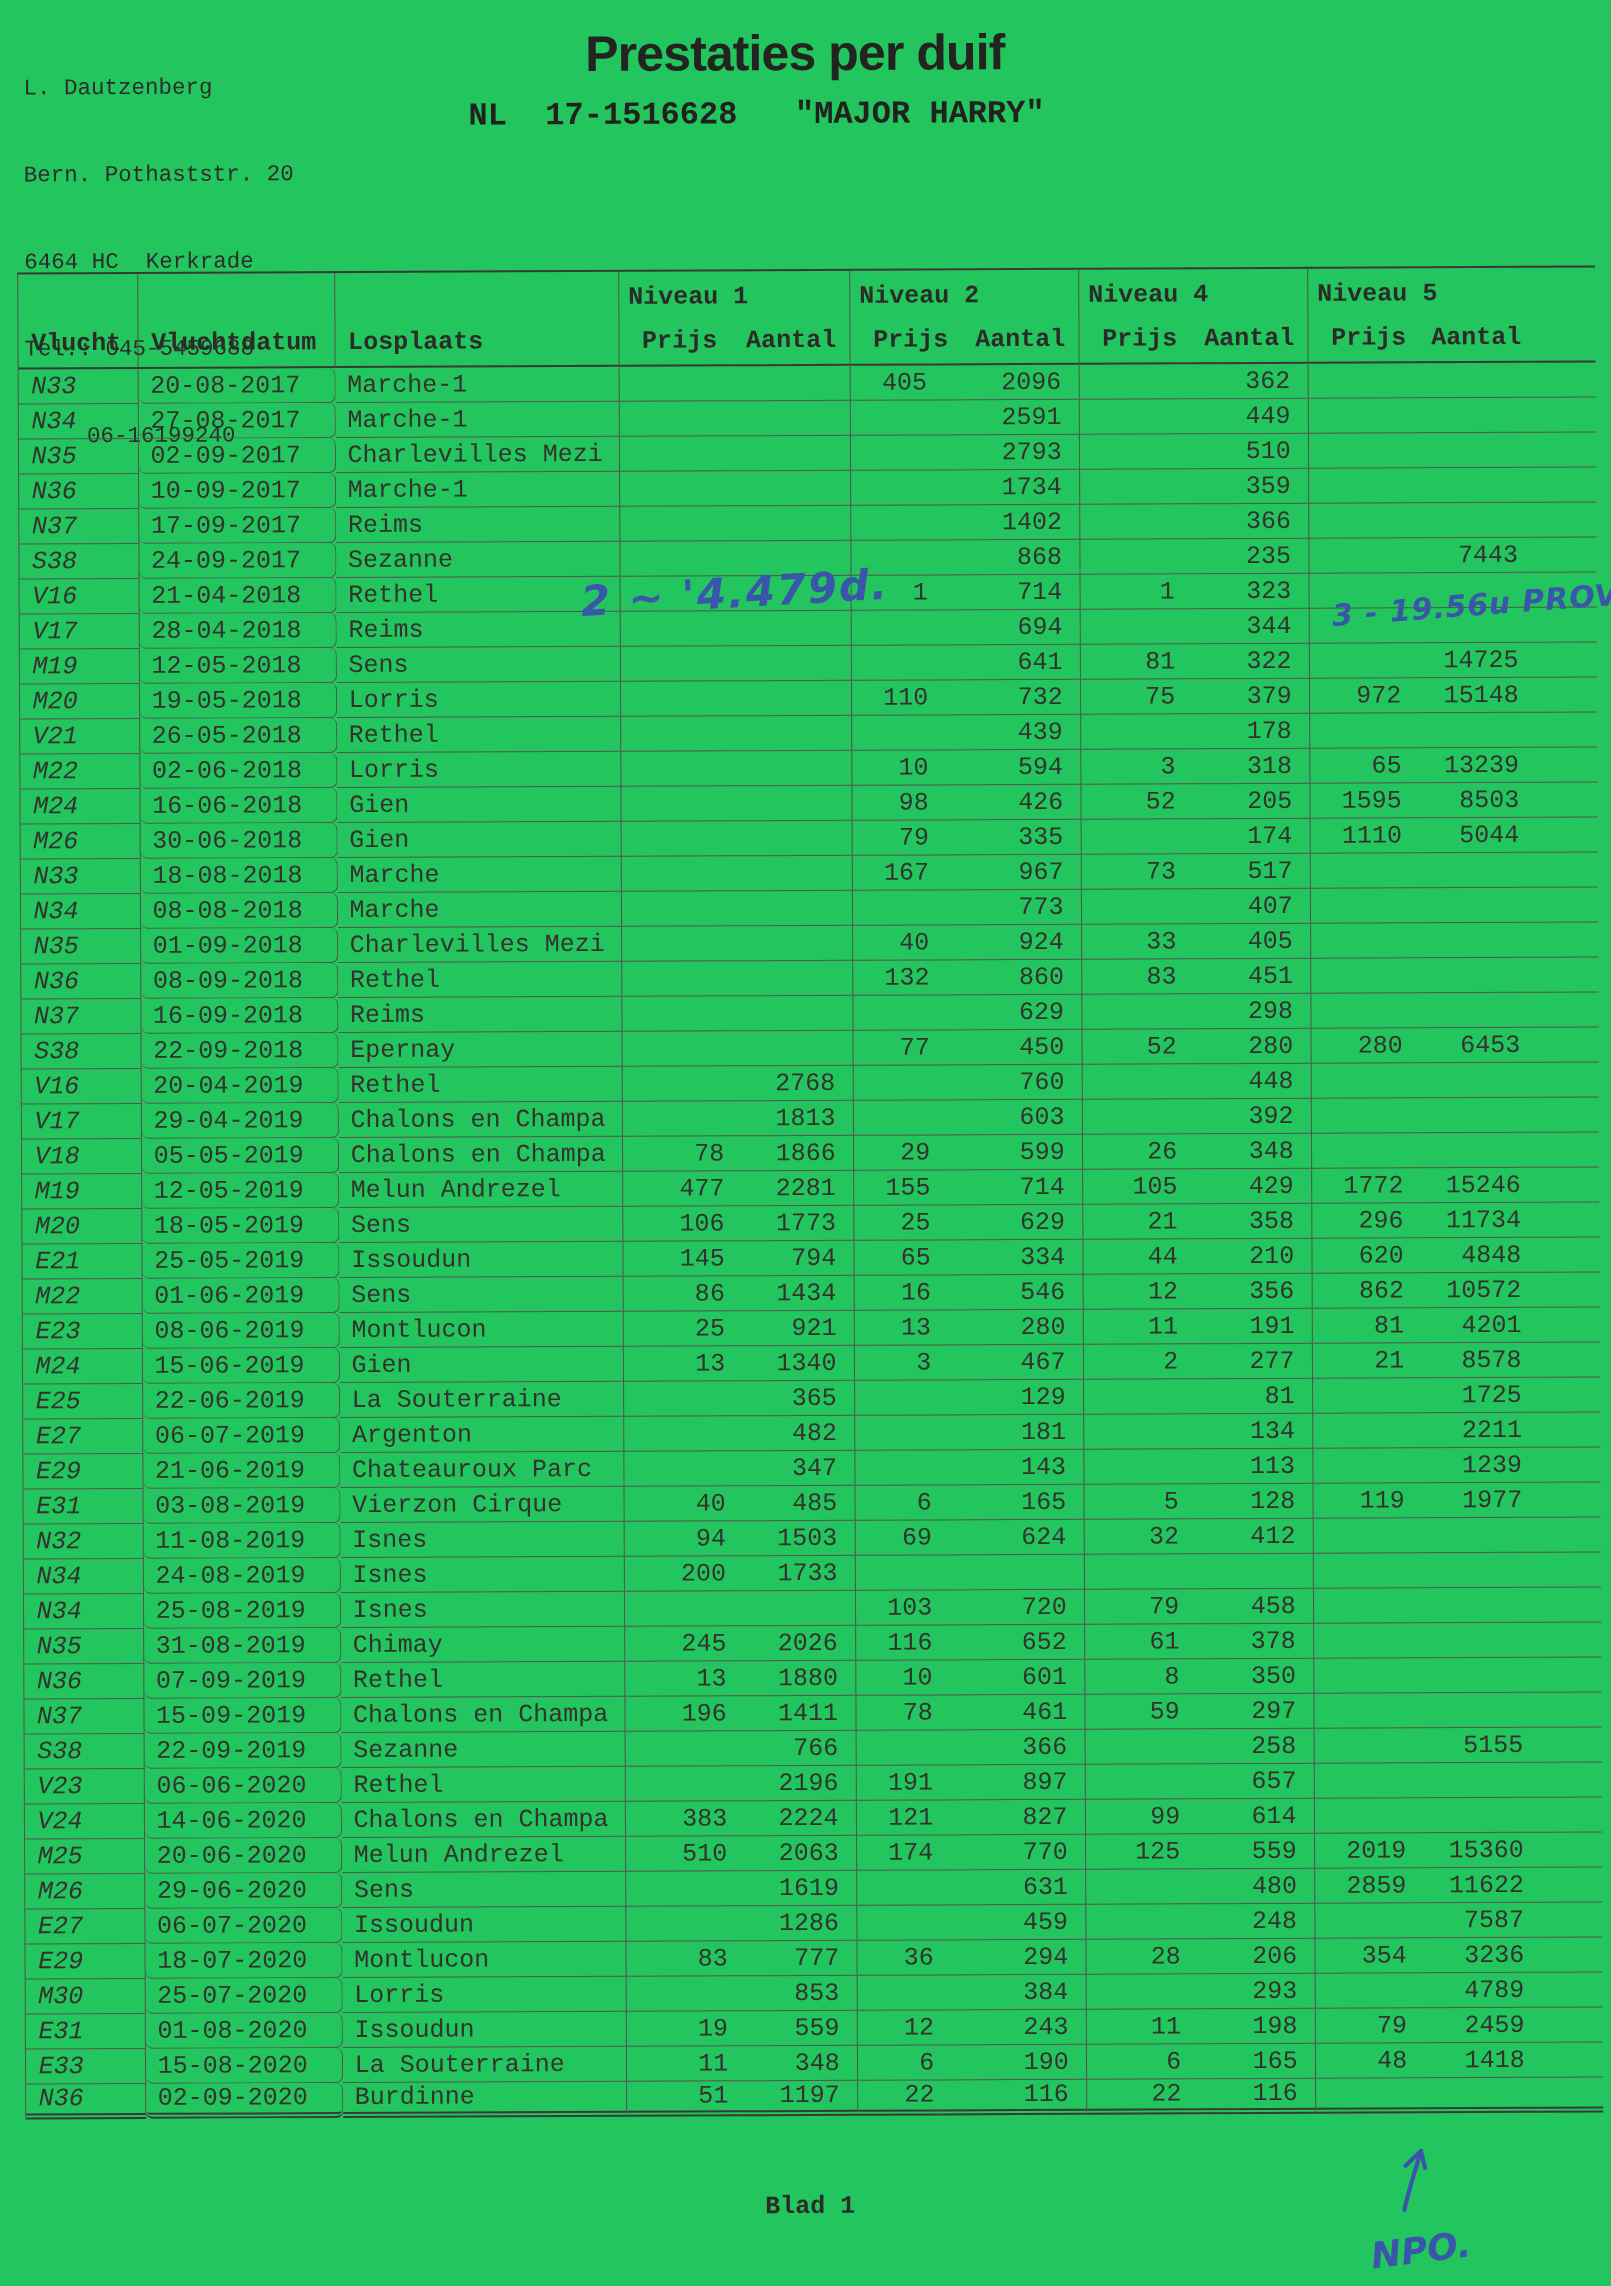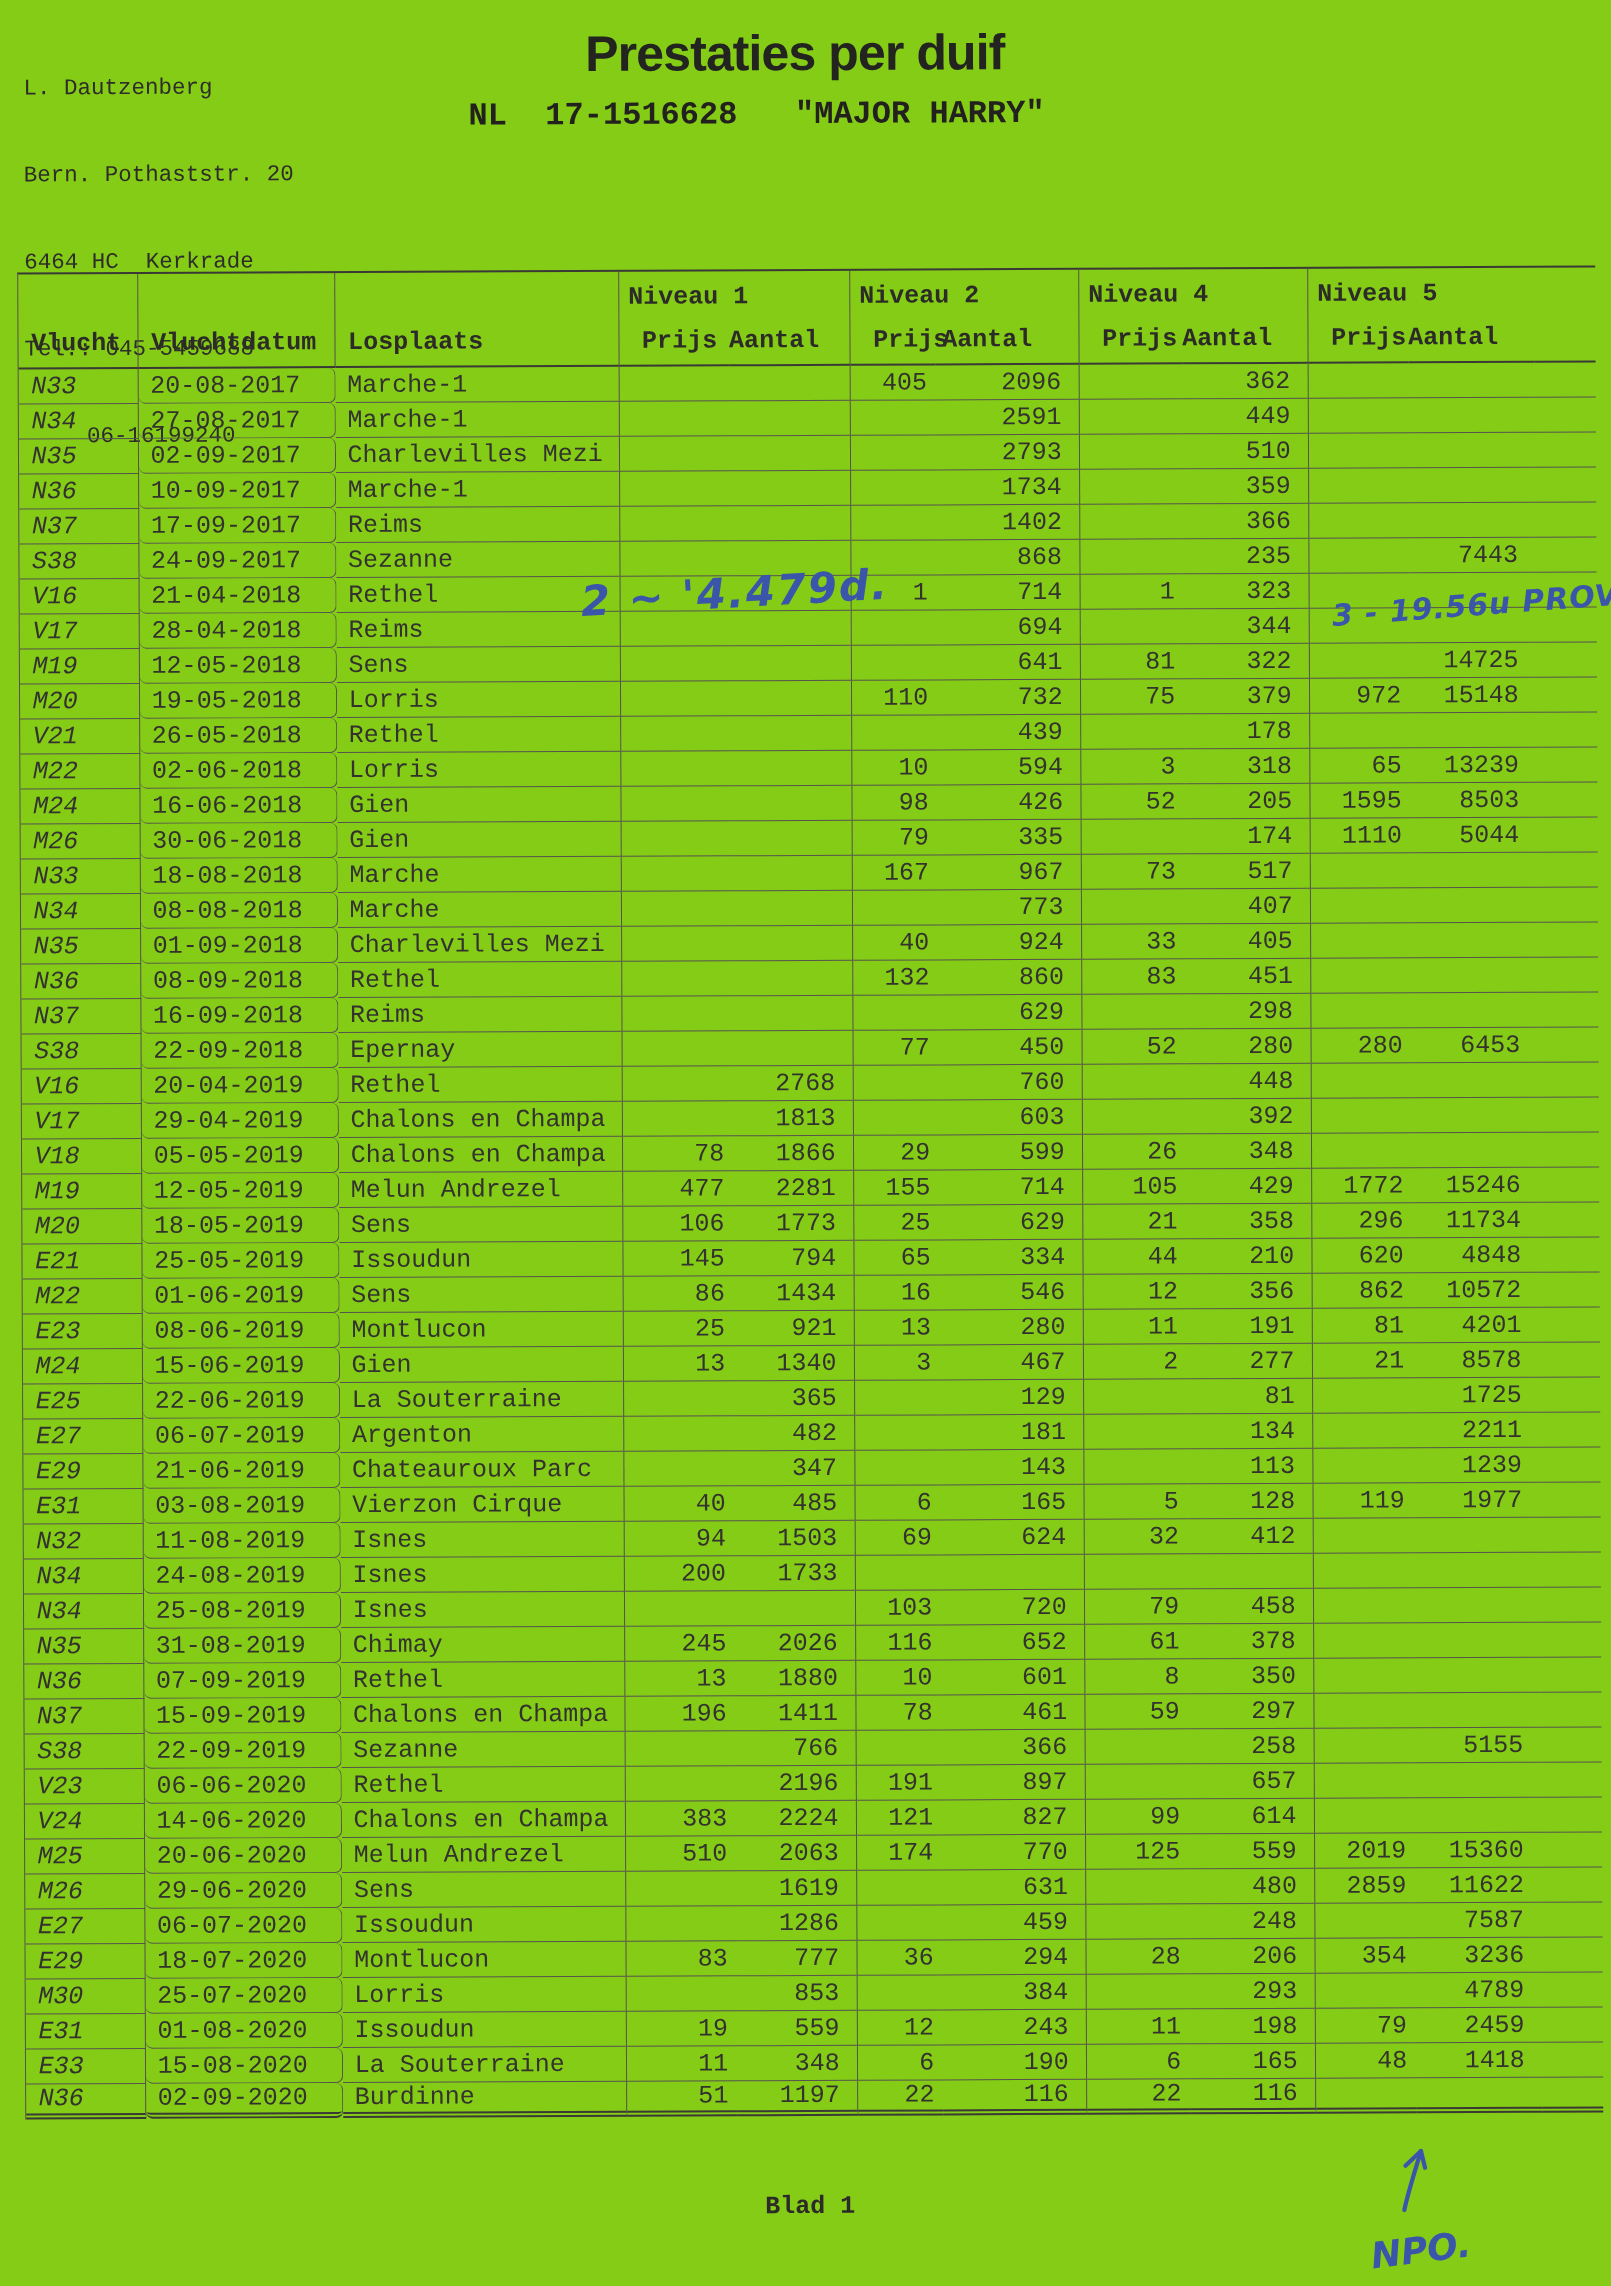--- a/index.html
+++ b/index.html
@@ -1,20 +1,20 @@
 <!DOCTYPE html>
 <html style="font-size:15px"><head>
 <meta charset="utf-8">
 <style>
   * { box-sizing: border-box; margin: 0; padding: 0; }
   html,body { background:#e8e6e0; }
   .sheet {
     position: relative;
     width: 1611px; height: 2286px;
-    background: #84cc16;
+    background: #22c55e;
     overflow: hidden;
     font-family: "Liberation Mono", monospace;
     color: #2e2d29;
   }
   .tilt { position:absolute; inset:0; transform: rotate(-0.25deg); transform-origin: 50% 50%; }
 
   
   .sender { position:absolute; left:28px; top:13px; font-size:22.5px; line-height:29px; white-space:pre; }
   .sender .indent { padding-left:62px; }
   .doc-title {
@@ -32,21 +32,21 @@
     border-top:2.8px solid #3a3936; border-left:1.9px solid #55534e;
     font-size:25px; color:#33322e;
   }
   th { font-weight:bold; text-align:left; color:#2c2b28; }
   .b-r { border-right:1.9px solid #55534e; }
   .grow th { height:45px; vertical-align:middle; padding-top:5.6px; }
   .grow .group { padding-left:9.4px; }
   .hrow th { height:50px; vertical-align:middle; border-bottom:2.8px solid #3a3936; }
   .h-l { padding-left:13px; }
   .h-prijs { padding-left:23px;margin-left:44px; }
-  .h-aantal { text-align:right; padding-right:46px; }
+  .h-aantal { text-align:right; padding-right:13px; }
   tbody td { height:35px; border-bottom:1.9px solid #56544f; vertical-align:middle; white-space:nowrap; overflow:hidden; }
   tbody tr:last-child td { border-bottom:6.6px double #3a3936; }
   .c-vlucht { padding-left:13px;font-style:italic; }
   .c-datum { padding-left:12px;border-radius:7px; }
   .c-los { padding-left:12px; }
   .num { text-align:right; padding-right:8.4px; }
   .aantal { padding-right:17px; }
 
   
   .pagefoot { position:absolute; left:0; top:2192px; width:100%; text-align:center; font-size:25px; font-weight:bold; color:#2c2b28; }

